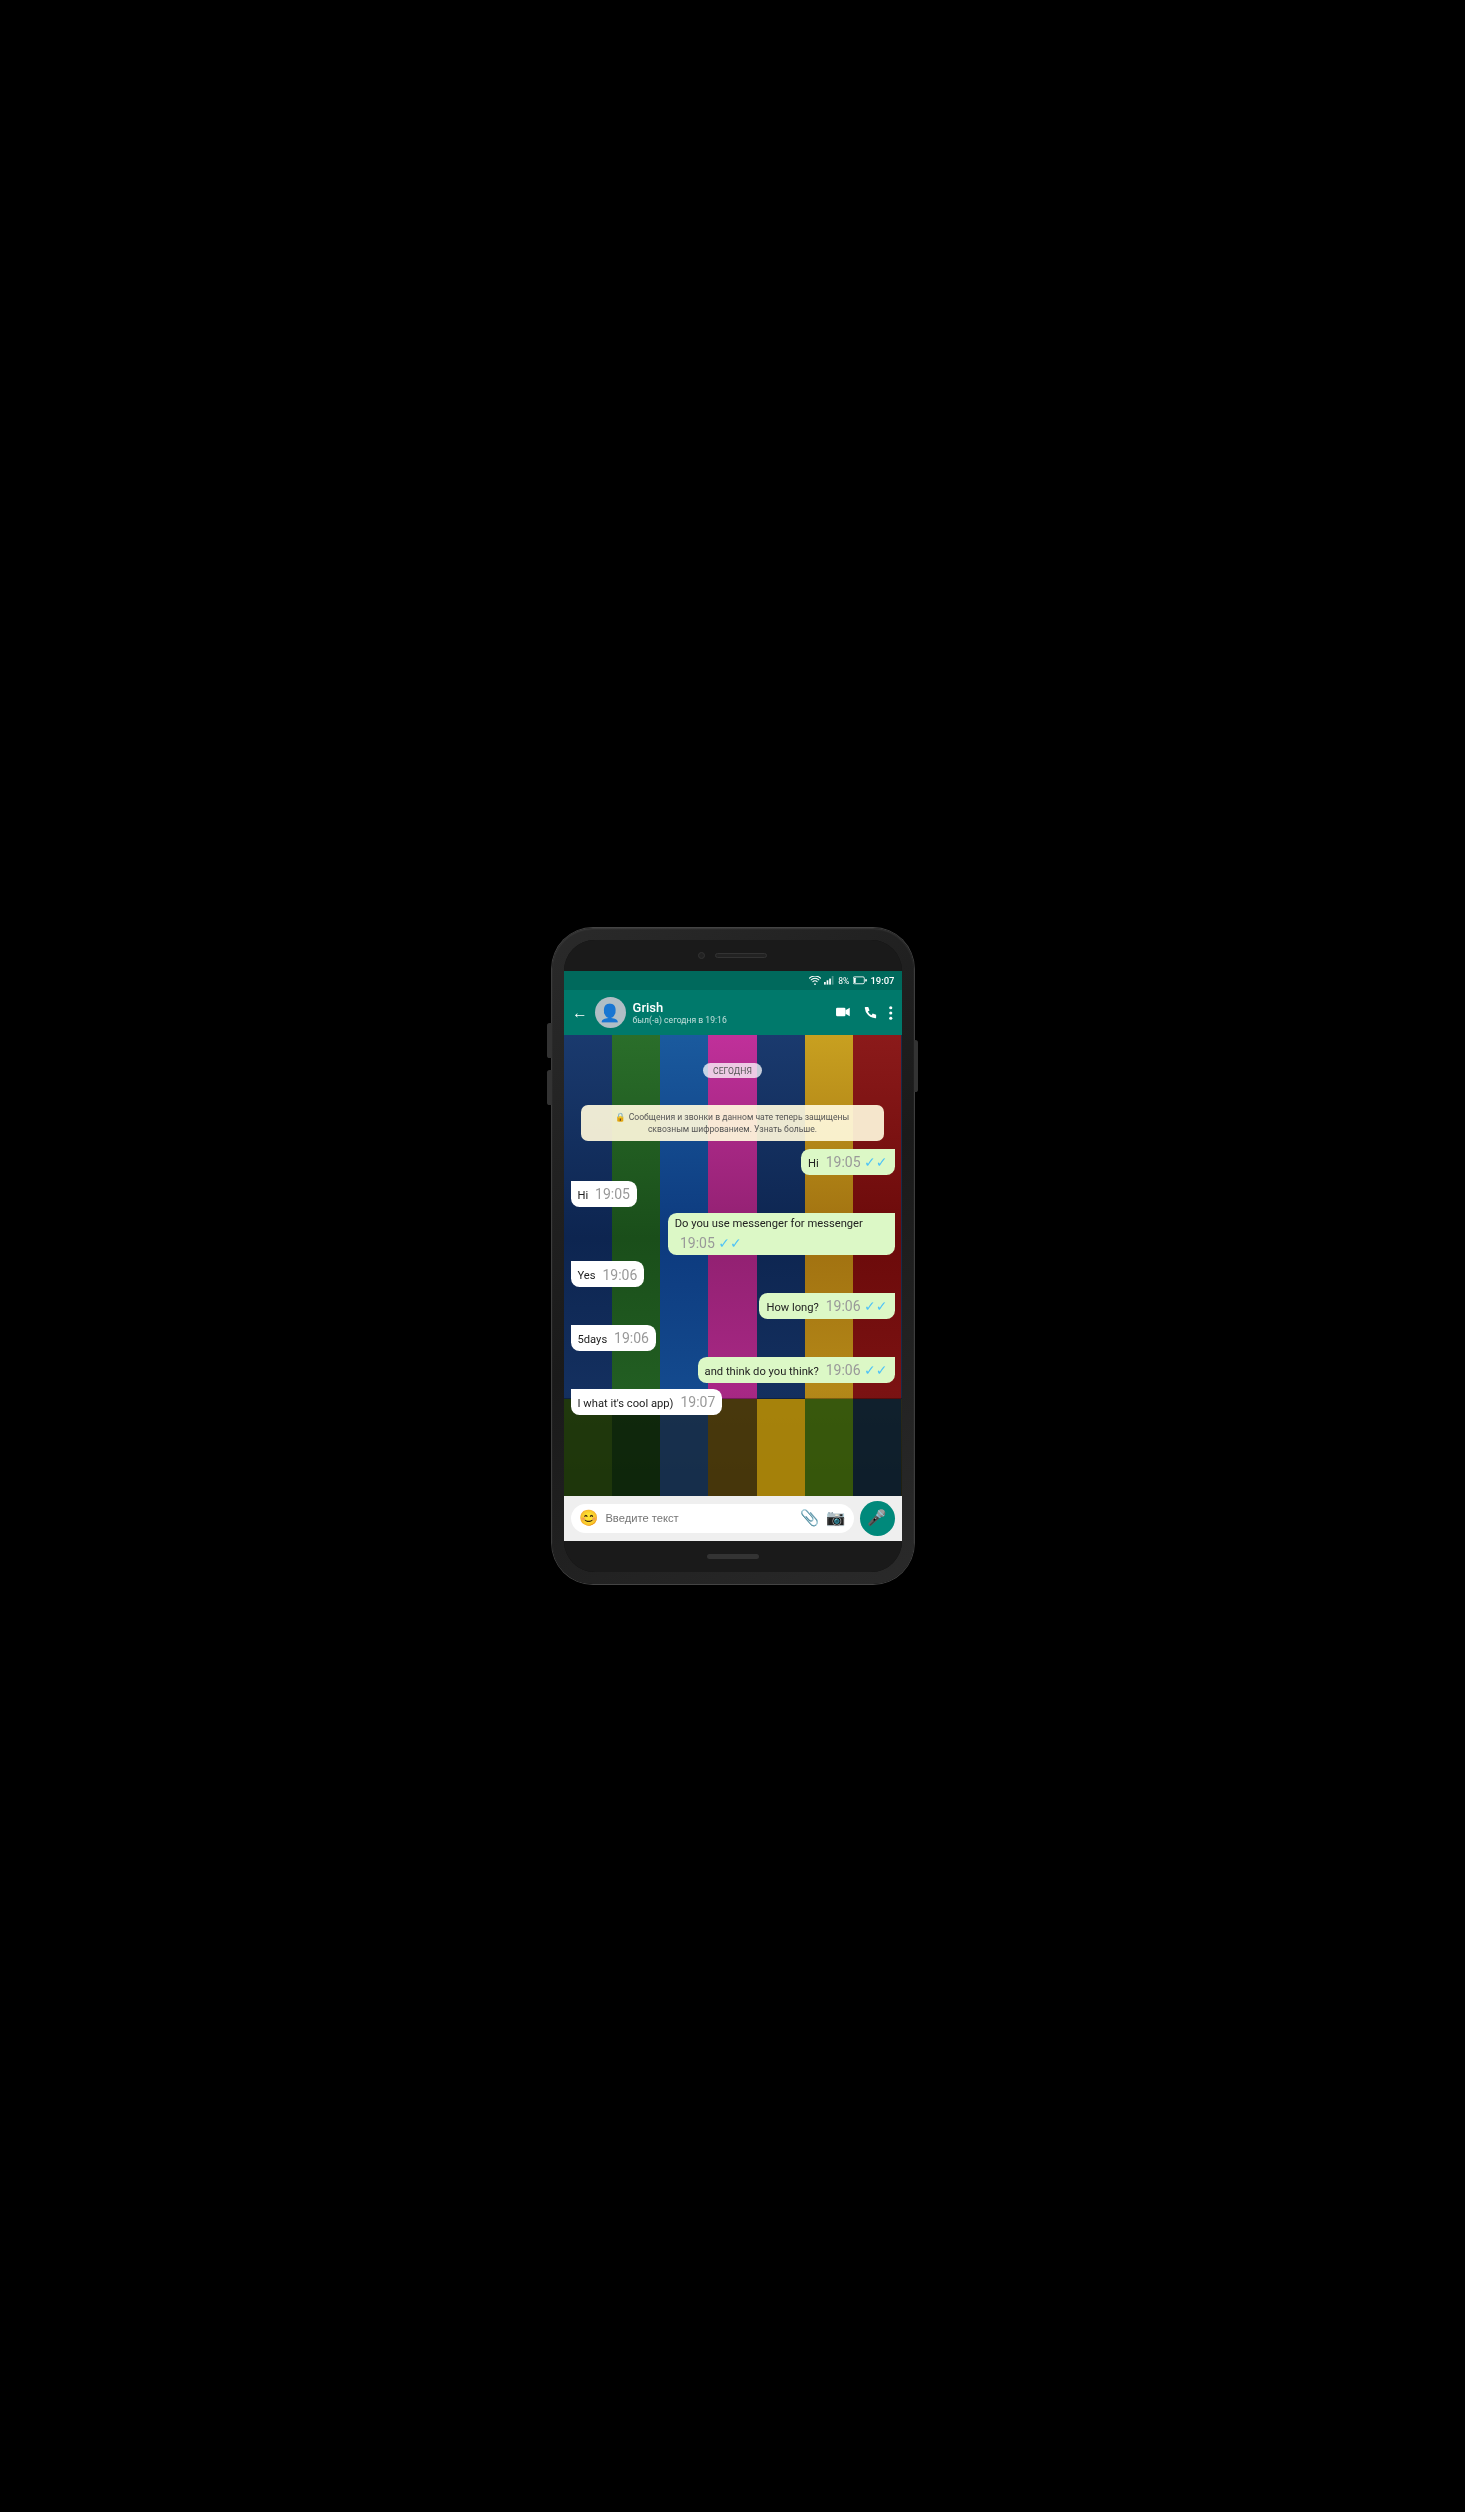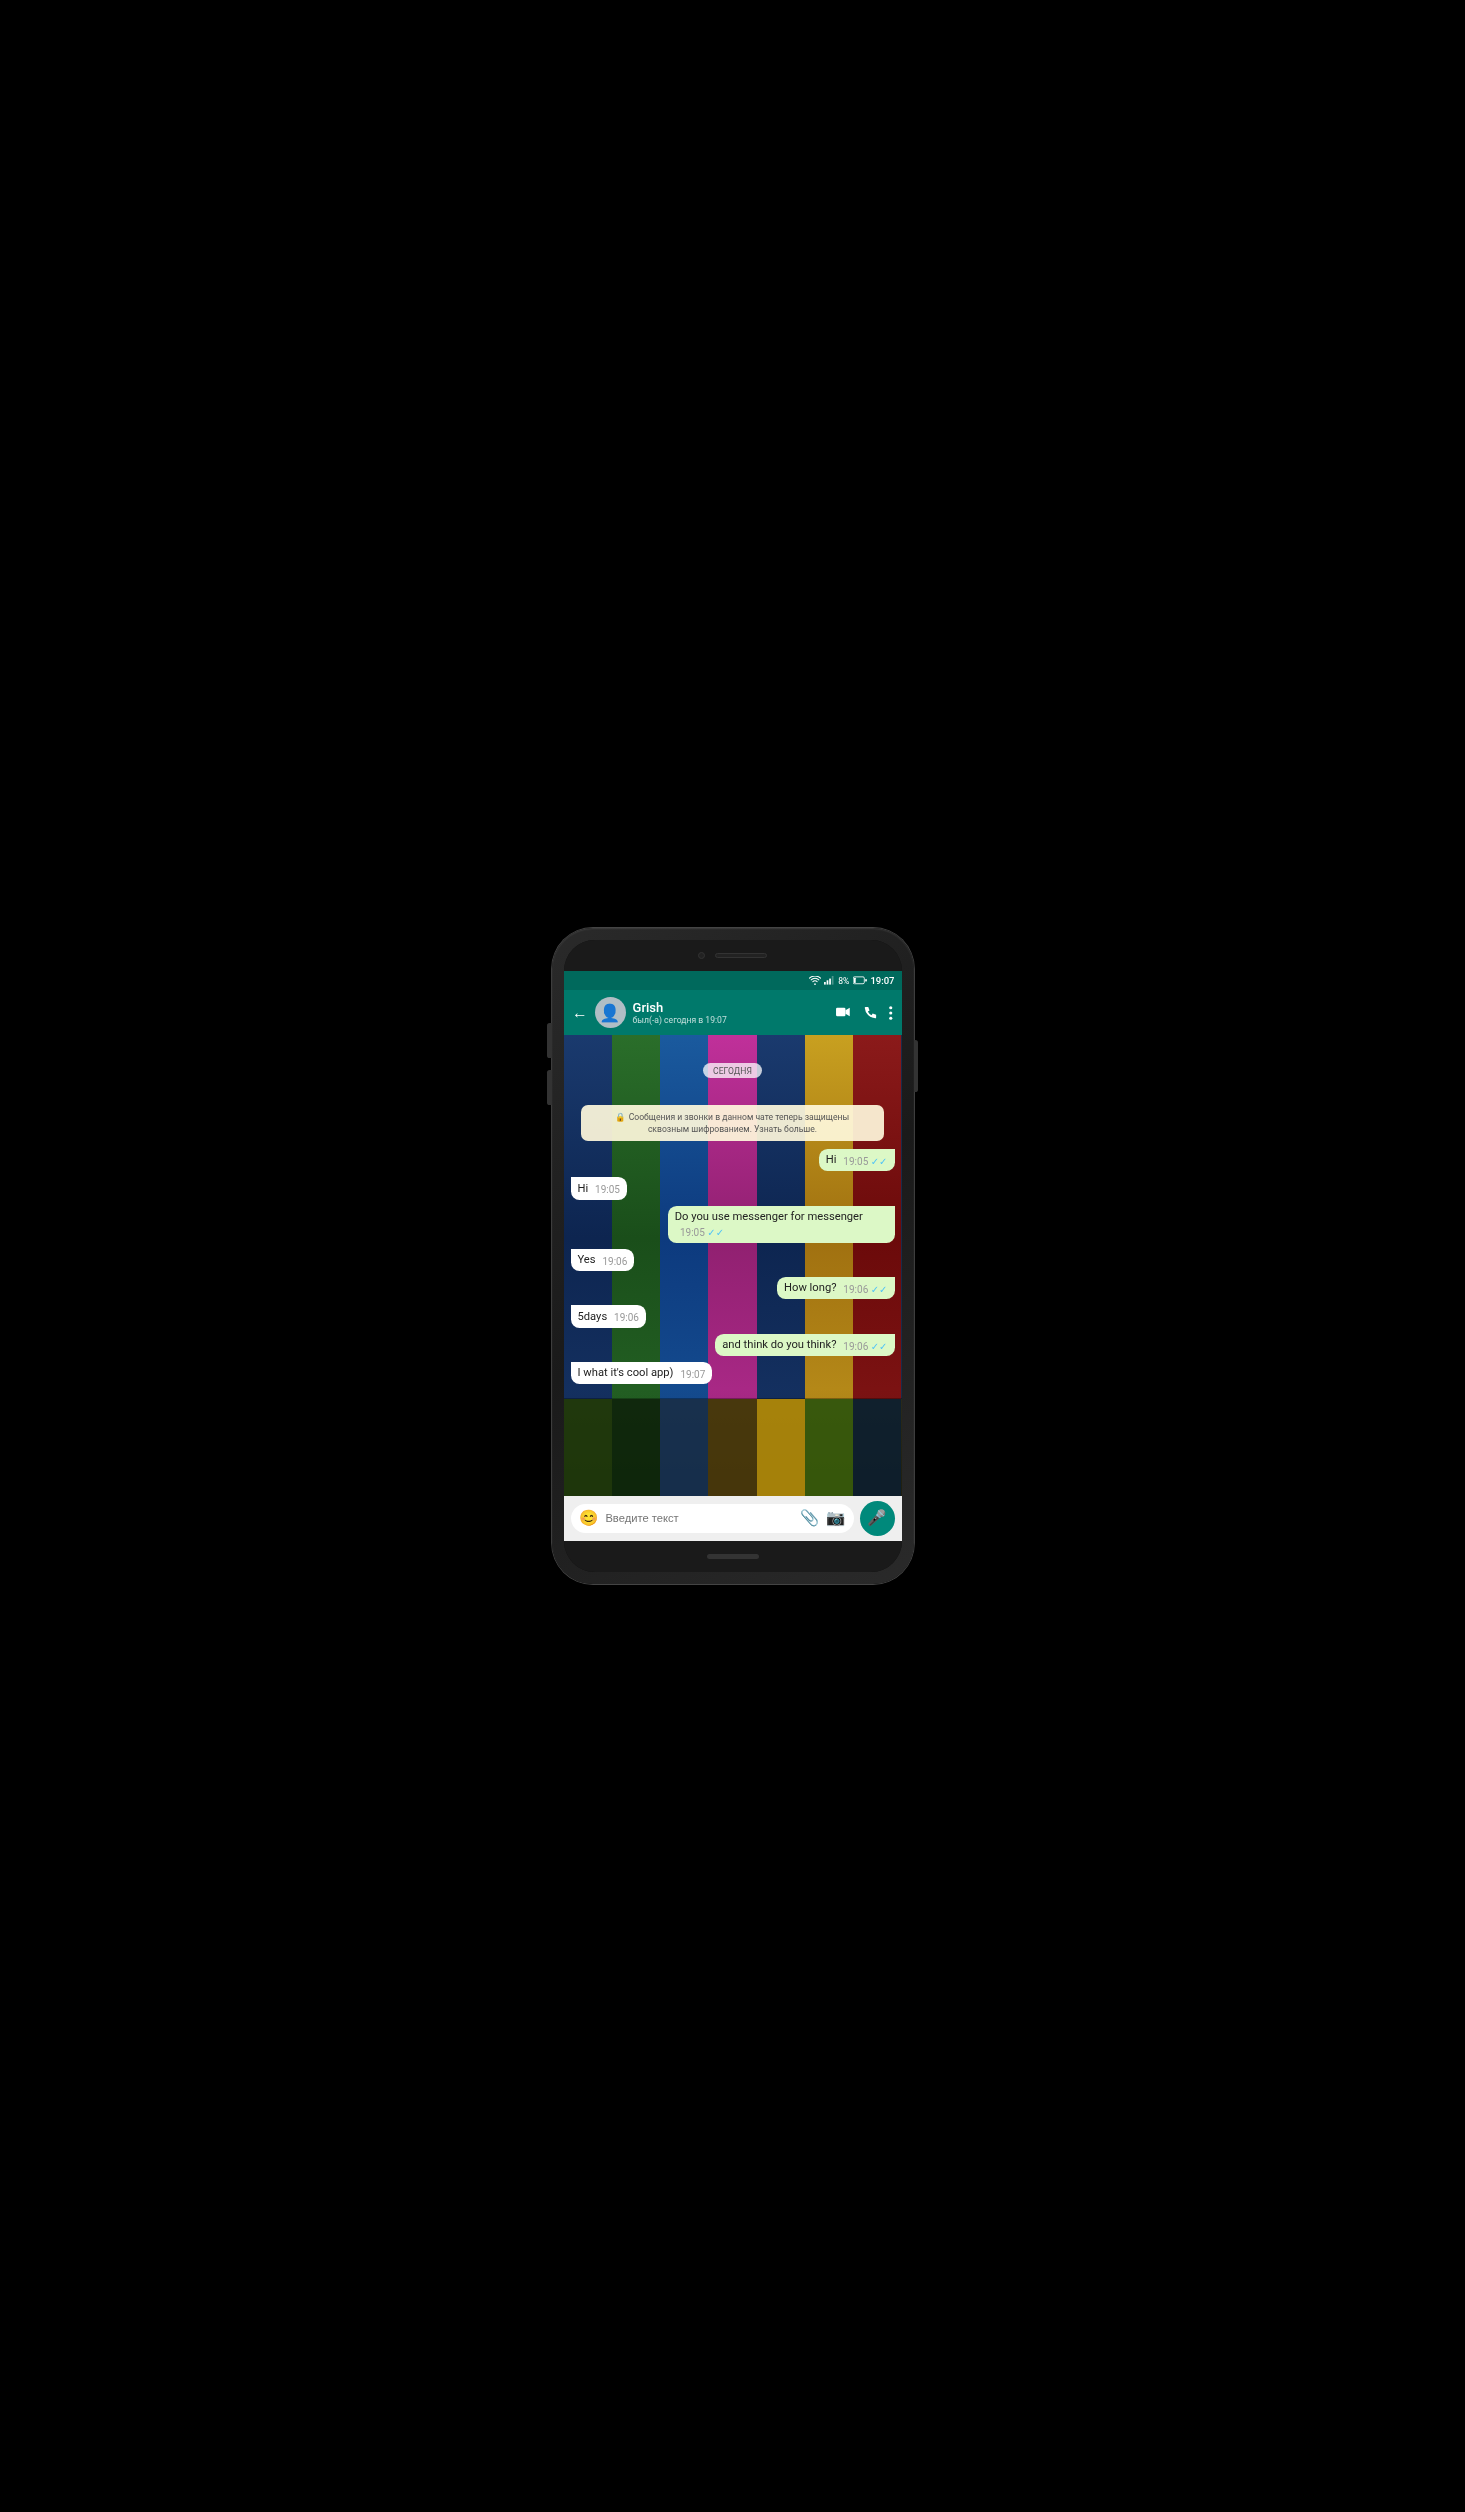--- a/index.html
+++ b/index.html
@@ -222,21 +222,21 @@
       max-width: 70%;
       border-radius: 8.6px;
       padding: 4.3px 7px 3.5px;
       font-size: 11.2px;
       line-height: 1.3;
       position: relative;
       word-wrap: break-word;
       text-align: center;
     }
     .bubble .time {
-      font-size: 10px;
+      font-size: 14px;
       color: #999;
       margin-left: 5.2px;
       white-space: nowrap;
     }
     .bubble .time-ticks {
       color: #4fc3f7;
     }
 
     .bubble-row {
       display: flex;
@@ -368,21 +368,21 @@
         </div>
       </div>
 
       <div class="app-header">
         <span class="back-arrow">←</span>
         <div class="avatar-circle">
           <span class="avatar-icon">👤</span>
         </div>
         <div class="contact-info">
           <div class="contact-name">Grish</div>
-          <div class="contact-status">был(-а) сегодня в 19:07</div>
+          <div class="contact-status">был(-а) сегодня в 19:16</div>
         </div>
         <div class="header-icons">
 
           <svg width="15.5" height="12" viewBox="0 0 18 14" style="cursor:pointer">
             <rect x="0" y="2" width="11" height="10" rx="1.5" fill="white"></rect>
             <path d="M11 5l5-3v10l-5-3V5z" fill="white"></path>
           </svg>
 
           <svg width="14" height="14" viewBox="0 0 16 16" style="cursor:pointer">
             <path d="M3 1h3l1.5 4-2 1.2A9 9 0 0 0 9.8 10.5l1.2-2L15 10v3a1 1 0 0 1-1 1A13 13 0 0 1 2 2a1 1 0 0 1 1-1z" fill="white"></path>

